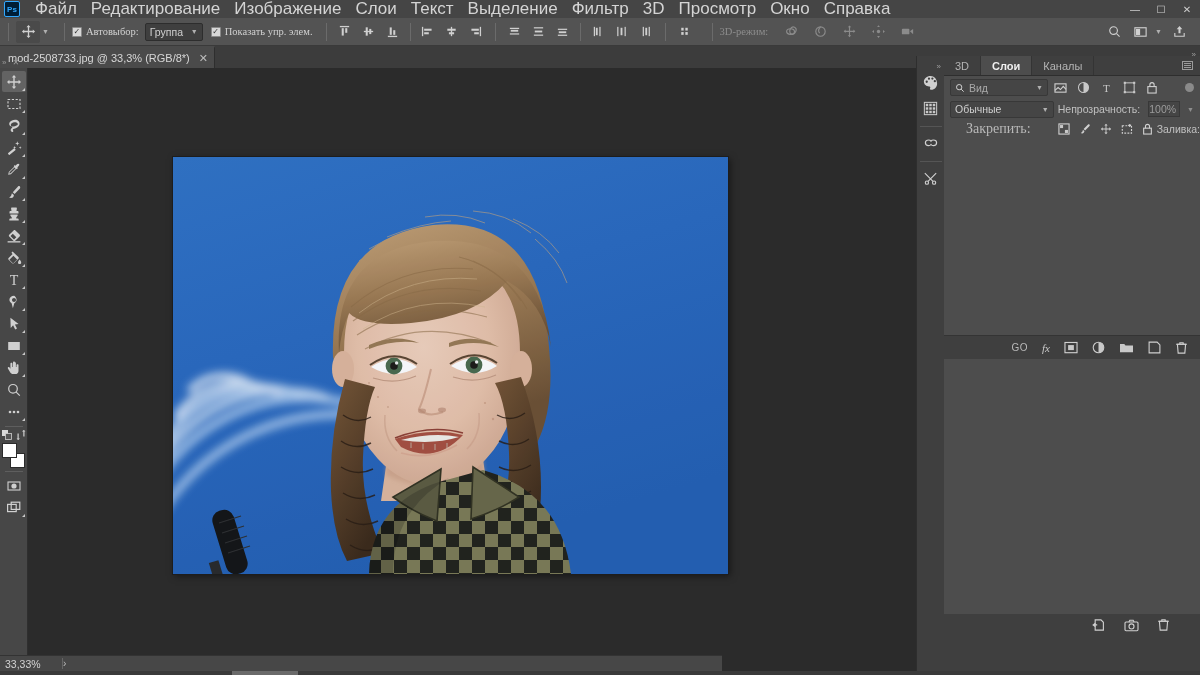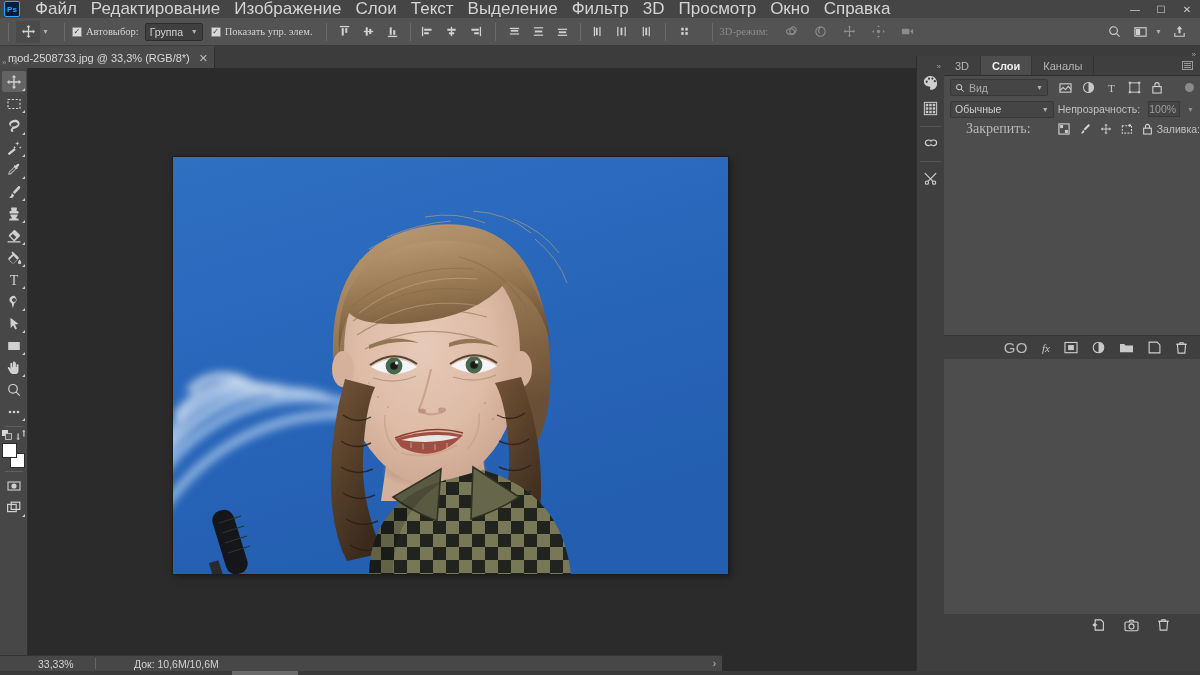--- a/index.html
+++ b/index.html
@@ -119,21 +119,21 @@
   .photo {
     position: absolute; left: 145px; top: 89px; width: 555px; height: 417px;
     background: #2a68bd; overflow: hidden;
     box-shadow: 0 0 0 1px #1d1d1d, 2px 2px 7px rgba(0,0,0,.5);
   }
 
   
   .statusbar {
     position: absolute; top: 655px; left: 0; width: 722px; height: 16px;
     background: #474747; border-top: 1px solid #333;
-    display: flex; align-items: center; font-size: 10.5px; color: #d2d2d2; padding-left: 33px;
+    display: flex; align-items: center; font-size: 10.5px; color: #d2d2d2;
   }
   .st-zoom { width: 62px; padding-left: 5px; }
   .st-sep { width: 1px; height: 11px; background: #666; }
   .st-doc { padding-left: 38px; flex: 1; }
   .st-arrow { color: #bdbdbd; font-size: 10px; padding-right: 6px; }
 
   
   .icondock {
     position: absolute; top: 56px; left: 916px; width: 28px; height: 619px;
     background: #3f3f3f; border-left: 1px solid #2e2e2e;
@@ -167,21 +167,21 @@
   .menu-glyph {
     width: 11px; height: 9px; border: 1px solid #9b9b9b; position: relative;
   }
   .menu-glyph::after {
     content: ''; position: absolute; left: 1px; right: 1px; top: 1px; height: 1px;
     background: #9b9b9b; box-shadow: 0 2px 0 #9b9b9b, 0 4px 0 #9b9b9b;
   }
 
   .layers-body { background: #4d4d4d; }
   .filterrow {
-    height: 23px; display: flex; align-items: center; padding: 0 6px; gap: 5px;
+    height: 23px; display: flex; align-items: center; padding: 0 6px; 
   }
   .filter-select {
     flex: 1; height: 17px; background: #454545; border: 1px solid #383838; border-radius: 2px;
     display: flex; align-items: center; padding: 0 4px; gap: 4px;
     font-size: 10.5px; color: #a9a9a9; justify-content: space-between; max-width: 98px;
   }
   .filter-icons { display: flex; align-items: center; gap: 10px; margin-left: 6px; }
   .filter-toggle {
     width: 9px; height: 9px; border-radius: 50%; background: #8a8a8a; margin-left: auto;
   }
@@ -843,21 +843,20 @@
         </g>
 
         <rect width="555" height="417" fill="#1a3f78" opacity="0.05"></rect>
       </svg>
     </div>
   </div>
 
   <div class="statusbar">
     <span class="st-zoom">33,33%</span>
     <span class="st-sep"></span>
-    <span class="st-doc">Док: 10,6M/10,6M</span>
     <span class="st-arrow">›</span>
   </div>
 
   <div class="icondock">
     <div style="width:100%;display:flex;justify-content:flex-end;padding-right:3px;height:8px">
       <span style="font-size:8px;color:#9e9e9e">»</span>
     </div>
     <div class="dock-icon">
       <svg width="17" height="17" viewBox="0 0 18 18">
           <g class="icf">
@@ -1034,21 +1033,21 @@
         </span>
         <span class="num-label">Заливка:</span>
         <span class="num-box">100%</span>
 
       </div>
 
       <div class="layerlist"></div>
     </div>
 
     <div class="layer-footer">
-      <span style="font-size:15px;color:#b9b9b9;letter-spacing:0.5px">GO</span>
+      <span style="font-size:10px;color:#b9b9b9;letter-spacing:0.5px">GO</span>
       <span style="font-family:'Liberation Serif',serif;font-style:italic;font-size:11px;color:#c9c9c9">fx</span>
       <span>
         <svg width="14" height="13" viewBox="0 0 15 14">
             <g class="ic" stroke-width="1.2">
               <rect x="1" y="1.6" width="13" height="11"></rect>
             </g>
             <rect x="4.4" y="4.4" width="6.2" height="5.4" fill="#c9c9c9"></rect>
           </svg>
         </span>
       <span>

